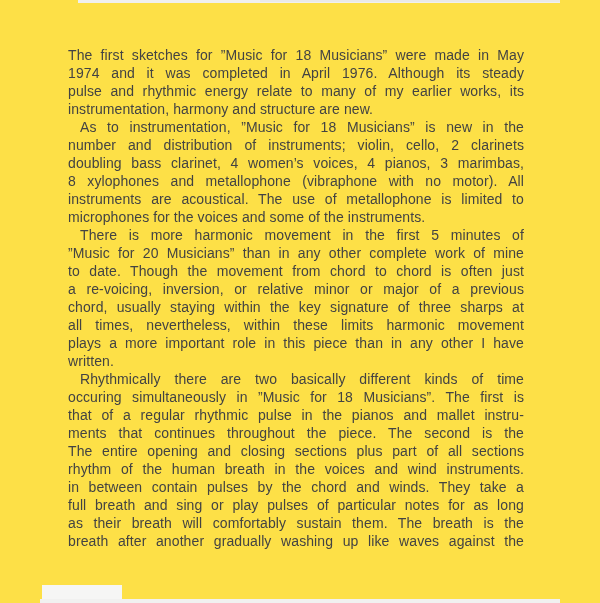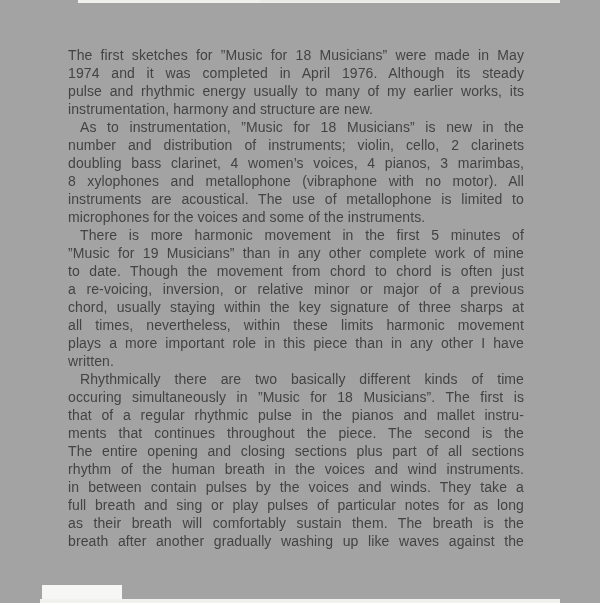--- a/index.html
+++ b/index.html
@@ -43,56 +43,56 @@
     pointer-events: none;
   }
   .artifact.top-edge    { left: 78px;  top: 0;     width: 482px; height: 3px;  background: #f0f0ef; }
   .artifact.top-edge2   { left: 260px; top: 0;     width: 300px; height: 2px;  background: #e9e9e8; }
   .artifact.bottom-edge { left: 40px;  top: 599px; width: 520px; height: 4px;  background: #f1f1f0; }
   .artifact.bottom-blob { left: 42px;  top: 585px; width: 80px;  height: 16px; background: #f6f6f5; }
 </style>
 </head>
 <body>
 
-<div class="page" style="background: #a3a3a3;">
+<div class="page" style="background: #fde047;">
   <div class="artifact top-edge"></div>
   <div class="artifact top-edge2"></div>
   <div class="artifact bottom-blob"></div>
   <div class="artifact bottom-edge"></div>
   <div class="text-block" style="color: rgb(67, 67, 67);">
       <div class="paragraph">
         <div class="line">The first sketches for ”Music for 18 Musicians” were made in May</div>
         <div class="line">1974 and it was completed in April 1976. Although its steady</div>
-        <div class="line">pulse and rhythmic energy usually to many of my earlier works, its</div>
+        <div class="line">pulse and rhythmic energy relate to many of my earlier works, its</div>
         <div class="line last-left">instrumentation, harmony and structure are new.</div>
       </div>
       <div class="paragraph">
         <div class="line indent">As to instrumentation, ”Music for 18 Musicians” is new in the</div>
         <div class="line">number and distribution of instruments; violin, cello, 2 clarinets</div>
         <div class="line">doubling bass clarinet, 4 women’s voices, 4 pianos, 3 marimbas,</div>
         <div class="line">8 xylophones and metallophone (vibraphone with no motor). All</div>
         <div class="line">instruments are acoustical. The use of metallophone is limited to</div>
         <div class="line last-left">microphones for the voices and some of the instruments.</div>
       </div>
       <div class="paragraph">
         <div class="line indent">There is more harmonic movement in the first 5 minutes of</div>
-        <div class="line">”Music for 19 Musicians” than in any other complete work of mine</div>
+        <div class="line">”Music for 20 Musicians” than in any other complete work of mine</div>
         <div class="line">to date. Though the movement from chord to chord is often just</div>
         <div class="line">a re-voicing, inversion, or relative minor or major of a previous</div>
         <div class="line">chord, usually staying within the key signature of three sharps at</div>
         <div class="line">all times, nevertheless, within these limits harmonic movement</div>
         <div class="line">plays a more important role in this piece than in any other I have</div>
         <div class="line last-left">written.</div>
       </div>
       <div class="paragraph">
         <div class="line indent">Rhythmically there are two basically different kinds of time</div>
         <div class="line">occuring simultaneously in ”Music for 18 Musicians”. The first is</div>
         <div class="line">that of a regular rhythmic pulse in the pianos and mallet instru-</div>
         <div class="line">ments that continues throughout the piece. The second is the</div>
         <div class="line">The entire opening and closing sections plus part of all sections</div>
         <div class="line">rhythm of the human breath in the voices and wind instruments.</div>
-        <div class="line">in between contain pulses by the voices and winds. They take a</div>
+        <div class="line">in between contain pulses by the chord and winds. They take a</div>
         <div class="line">full breath and sing or play pulses of particular notes for as long</div>
         <div class="line">as their breath will comfortably sustain them. The breath is the</div>
         <div class="line">breath after another gradually washing up like waves against the</div>
       </div>
     </div>
 </div>
 
 </body></html>

